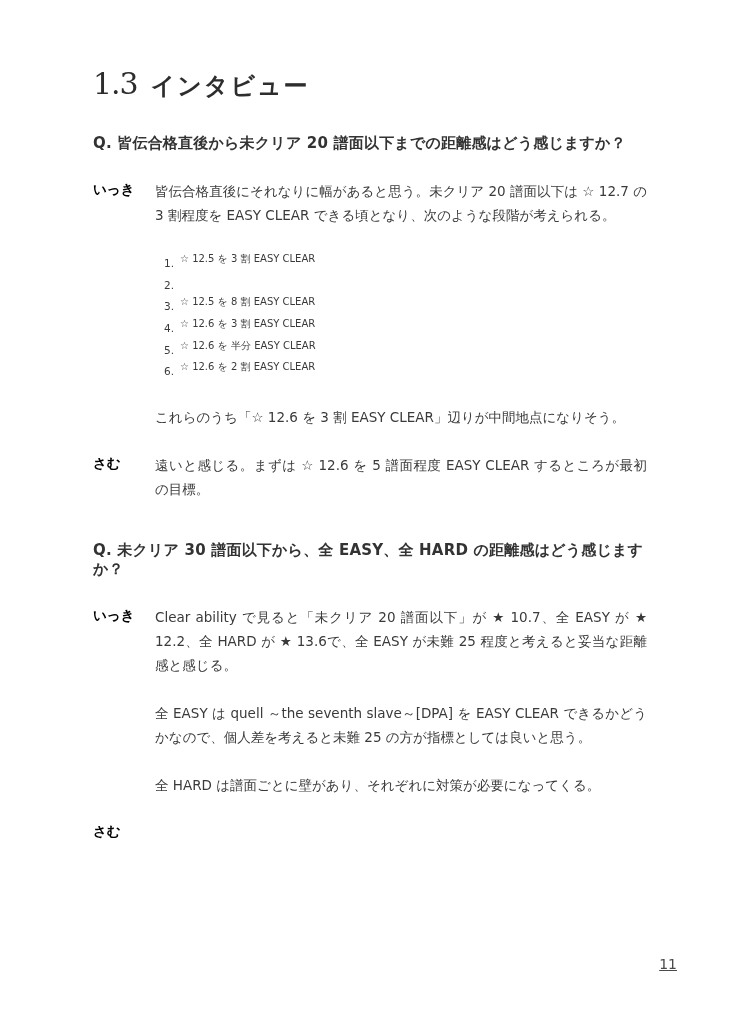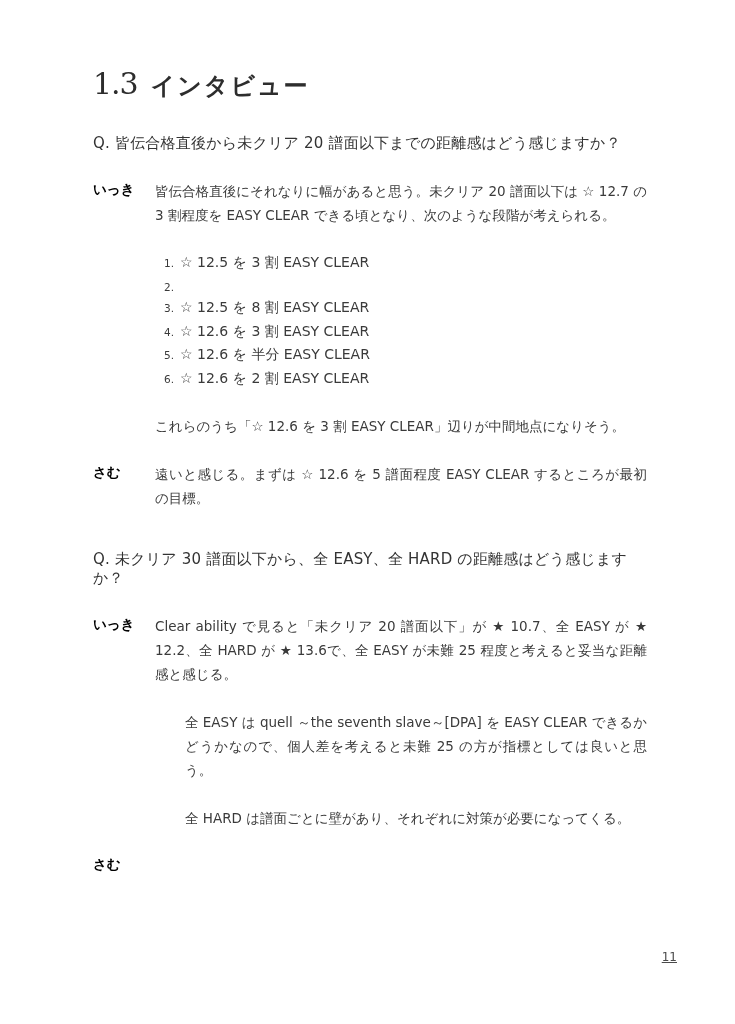--- a/index.html
+++ b/index.html
@@ -26,49 +26,49 @@
   .section-heading .num {
     font-family:"DejaVu Serif","Liberation Serif",serif;
     font-weight:normal; font-size:30px; letter-spacing:-1px;
   }
   .section-heading .title {
     font-size:24px; font-weight:bold; letter-spacing:2px;margin-top:28px;
   }
   
   .qa-section { margin-bottom:40px; }
   .question {
-    font-size:15px; font-weight:normal; color:#333333;
+    font-size:15px; font-weight:bold; color:#333333;
     margin-bottom:26px; letter-spacing:0.2px;
   }
   
   .answer { display:flex; margin-bottom:24px; }
   .speaker {
     width:62px; flex-shrink:0;
     font-weight:bold; font-size:13.5px; color:#000000;
     padding-top:2px;
   }
   .body { flex:1; font-size:13.5px; line-height:1.78; text-align:justify; }
   .body p { margin:0; }
-  .body p.gap { margin-top:24px;margin-left:30px; }
+  .body p.gap { margin-top:24px; }
   
   .steps {
     list-style:none;
     margin:24px 0 24px 6px;
   }
   .steps li { display:flex; line-height:1.68; }
   .li-num {
     font-size:10.5px; width:13px; flex-shrink:0;
     text-align:right; padding-top:4px; margin-right:6px;
     color:#3a3a3a;
   }
-  .li-text { font-size:14px; }
+  .li-text { font-size:10px; }
   
   .page-number {
-    position:absolute; right:58px; bottom:60px;
-    font-size:12px; color:#4a4a4a;text-decoration:underline;
+    position:absolute; right:58px; bottom:52px;
+    font-size:14px; color:#4a4a4a;text-decoration:underline;
   }
 </style>
 </head>
 <body>
 
 <div class="page">
 
   <h1 class="section-heading">
     <span class="num">1.3</span>
     <span class="title">インタビュー</span>

